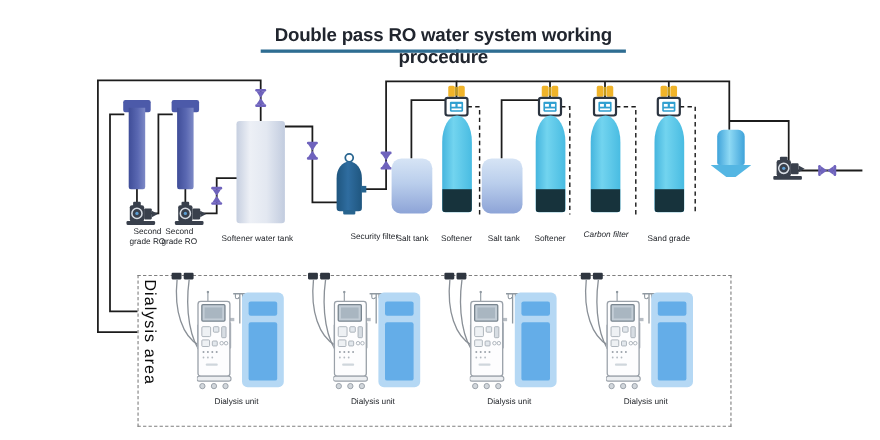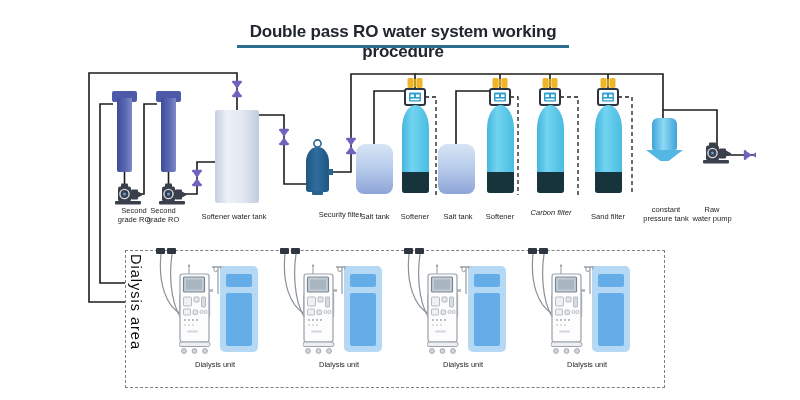--- a/index.html
+++ b/index.html
@@ -1,17 +1,17 @@
 <!DOCTYPE html>
 <html><head>
 <meta charset="utf-8">
 <style>
   html,body{margin:0;padding:0;background:#fff;}
   .canvas{position:relative;width:756px;height:400px;background:#fff;overflow:hidden;
-          font-family:"Liberation Sans", sans-serif;}
+          font-family:"Liberation Sans", sans-serif;padding-left:28px;}
 
   
   .title{position:absolute;left:237px;top:22px;width:332px;text-align:center;
          font-size:17px;font-weight:bold;color:#20252E;letter-spacing:-0.2px;}
   .title-underline{position:absolute;left:237px;top:45px;width:332px;height:3px;background:#2E6D92;}
 
   
   .lbl{position:absolute;transform:translateX(-50%);text-align:center;font-size:7.5px;
        color:#23262B;line-height:1.2;white-space:pre-line;width:90px;}
 
@@ -220,25 +220,21 @@
 grade RO</div>
   <div class="lbl" style="left:163px;top:206px;">Second
 grade RO</div>
   <div class="lbl" style="left:234px;top:212px;">Softener water tank</div>
   <div class="lbl" style="left:317px;top:210px;text-align:right;">Security filter</div>
   <div class="lbl" style="left:375px;top:212px;">Salt tank</div>
   <div class="lbl" style="left:415px;top:212px;">Softener</div>
   <div class="lbl" style="left:458px;top:212px;">Salt tank</div>
   <div class="lbl" style="left:500px;top:212px;">Softener</div>
   <div class="lbl" style="left:551px;top:208px;font-style:italic;">Carbon filter</div>
-  <div class="lbl" style="left:608px;top:212px;">Sand filter</div>
-  <div class="lbl" style="left:666px;top:205px;">constant
-pressure tank</div>
-  <div class="lbl" style="left:712px;top:205px;">Raw
-water pump</div>
+  <div class="lbl" style="left:608px;top:212px;">Sand grade</div>
 
   <div class="dialysis-box"></div>
   <div class="area-label">Dialysis area</div>
 
   <div class="dunit" style="left:153px;">
     <div class="tube-block" style="left:3px;"></div>
     <div class="tube-block" style="left:14px;"></div>
     <svg class="tubes" viewBox="0 0 110 128">
       <path d="M8 6 C5 35 13 58 28 66" stroke="#8A9097" stroke-width="1.2" fill="none"></path>
       <path d="M19 6 C15 35 20 62 31 74" stroke="#8A9097" stroke-width="1.2" fill="none"></path>

